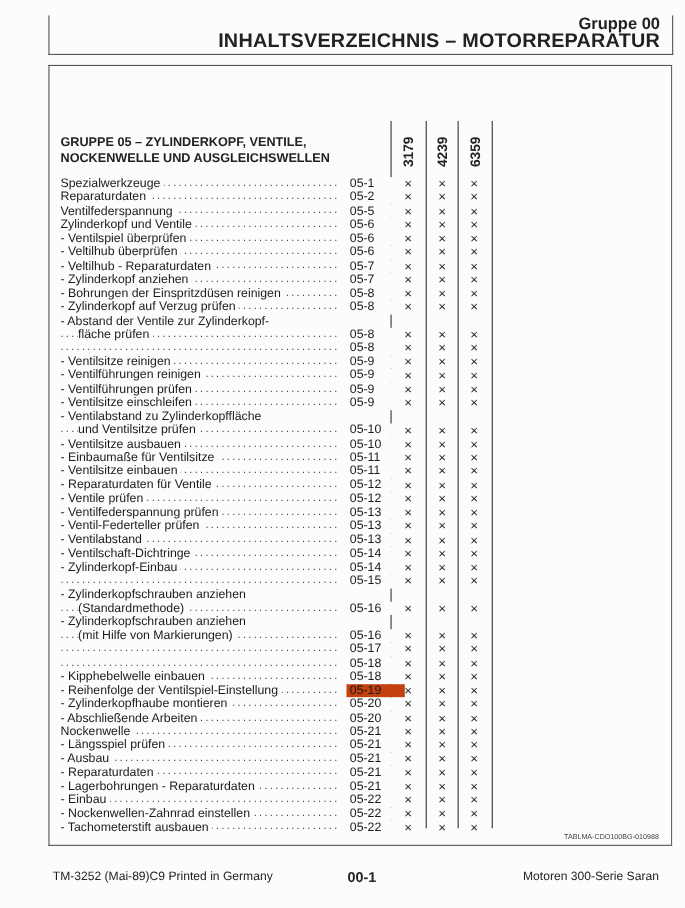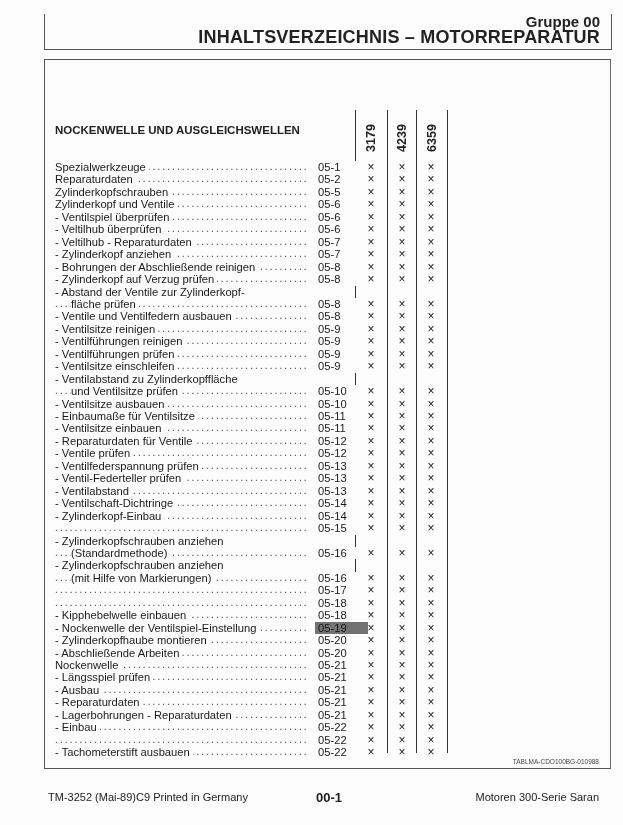--- a/index.html
+++ b/index.html
@@ -39,20 +39,21 @@
 
 <div class="hdr-left-line"></div>
 <div class="hdr-right-line"></div>
 <div class="hdr-bottom"></div>
 <div class="hdr-group">Gruppe 00</div>
 <div class="hdr-title">INHALTSVERZEICHNIS – MOTORREPARATUR</div>
 
 <div class="box"></div>
 
 <div class="section-title">
+  <div>GRUPPE 05 – ZYLINDERKOPF, VENTILE,</div>
   <div>NOCKENWELLE UND AUSGLEICHSWELLEN</div>
 </div>
 
 <div class="colline" style="left:355px"></div>
 <div class="colline" style="left:387px"></div>
 <div class="colline" style="left:416px"></div>
 <div class="colline" style="left:447px"></div>
 
 <div class="colhead" style="left:356px">
     <span>3179</span>
@@ -76,21 +77,21 @@
     <div class="row" style="top: 173.45px;">
       <div class="dots">..........................................................................................</div>
       <span class="label"><span class="label-bg">Reparaturdaten</span></span>
       <span class="page" style="background: rgb(252, 252, 252); padding-left: 3px; z-index: 1;">05-2</span>
       <span class="x" style="left: 309px;">×</span>
       <span class="x" style="left: 340px;">×</span>
       <span class="x" style="left: 369px;">×</span>
     </div>
     <div class="row" style="top: 185.9px;">
       <div class="dots">..........................................................................................</div>
-      <span class="label"><span class="label-bg">Zylinderkopfschrauben</span></span>
+      <span class="label"><span class="label-bg">Ventilfederspannung</span></span>
       <span class="page" style="background: rgb(252, 252, 252); padding-left: 3px; z-index: 1;">05-5</span>
       <span class="x" style="left: 309px;">×</span>
       <span class="x" style="left: 340px;">×</span>
       <span class="x" style="left: 369px;">×</span>
     </div>
     <div class="row" style="top: 198.35px;">
       <div class="dots">..........................................................................................</div>
       <span class="label"><span class="label-bg">Zylinderkopf und Ventile</span></span>
       <span class="page" style="background: rgb(252, 252, 252); padding-left: 3px; z-index: 1;">05-6</span>
       <span class="x" style="left: 309px;">×</span>
@@ -124,21 +125,21 @@
     <div class="row" style="top: 248.15px;">
       <div class="dots">..........................................................................................</div>
       <span class="label"><span class="label-bg">- Zylinderkopf anziehen</span></span>
       <span class="page" style="background: rgb(252, 252, 252); padding-left: 3px; z-index: 1;">05-7</span>
       <span class="x" style="left: 309px;">×</span>
       <span class="x" style="left: 340px;">×</span>
       <span class="x" style="left: 369px;">×</span>
     </div>
     <div class="row" style="top: 260.6px;">
       <div class="dots">..........................................................................................</div>
-      <span class="label"><span class="label-bg">- Bohrungen der Abschließende reinigen</span></span>
+      <span class="label"><span class="label-bg">- Bohrungen der Einspritzdüsen reinigen</span></span>
       <span class="page" style="background: rgb(252, 252, 252); padding-left: 3px; z-index: 1;">05-8</span>
       <span class="x" style="left: 309px;">×</span>
       <span class="x" style="left: 340px;">×</span>
       <span class="x" style="left: 369px;">×</span>
     </div>
     <div class="row" style="top: 273.05px;">
       <div class="dots">..........................................................................................</div>
       <span class="label"><span class="label-bg">- Zylinderkopf auf Verzug prüfen</span></span>
       <span class="page" style="background: rgb(252, 252, 252); padding-left: 3px; z-index: 1;">05-8</span>
       <span class="x" style="left: 309px;">×</span>
@@ -151,21 +152,20 @@
     <div class="row" style="top: 297.95px;">
       <div class="dots">..........................................................................................</div>
       <span class="label indent"><span class="label-bg">fläche prüfen</span></span>
       <span class="page" style="background: rgb(252, 252, 252); padding-left: 3px; z-index: 1;">05-8</span>
       <span class="x" style="left: 309px;">×</span>
       <span class="x" style="left: 340px;">×</span>
       <span class="x" style="left: 369px;">×</span>
     </div>
     <div class="row" style="top: 310.4px;">
       <div class="dots">..........................................................................................</div>
-      <span class="label"><span class="label-bg">- Ventile und Ventilfedern ausbauen</span></span>
       <span class="page" style="background: rgb(252, 252, 252); padding-left: 3px; z-index: 1;">05-8</span>
       <span class="x" style="left: 309px;">×</span>
       <span class="x" style="left: 340px;">×</span>
       <span class="x" style="left: 369px;">×</span>
     </div>
     <div class="row" style="top: 322.85px;">
       <div class="dots">..........................................................................................</div>
       <span class="label"><span class="label-bg">- Ventilsitze reinigen</span></span>
       <span class="page" style="background: rgb(252, 252, 252); padding-left: 3px; z-index: 1;">05-9</span>
       <span class="x" style="left: 309px;">×</span>
@@ -333,22 +333,22 @@
     <div class="row" style="top: 609.2px;">
       <div class="dots">..........................................................................................</div>
       <span class="label"><span class="label-bg">- Kipphebelwelle einbauen</span></span>
       <span class="page" style="background: rgb(252, 252, 252); padding-left: 3px; z-index: 1;">05-18</span>
       <span class="x" style="left: 309px;">×</span>
       <span class="x" style="left: 340px;">×</span>
       <span class="x" style="left: 369px;">×</span>
     </div>
     <div class="row" style="top: 621.65px;">
       <div class="dots">..........................................................................................</div>
-      <span class="label"><span class="label-bg">- Nockenwelle der Ventilspiel-Einstellung</span></span>
-      <span class="page" style="background: #737373; padding-left: 3px; z-index: 1;">05-19</span>
+      <span class="label"><span class="label-bg">- Reihenfolge der Ventilspiel-Einstellung</span></span>
+      <span class="page" style="background: #c2410c; padding-left: 3px; z-index: 1;">05-19</span>
       <span class="x" style="left: 309px;">×</span>
       <span class="x" style="left: 340px;">×</span>
       <span class="x" style="left: 369px;">×</span>
     </div>
     <div class="row" style="top: 634.1px;">
       <div class="dots">..........................................................................................</div>
       <span class="label"><span class="label-bg">- Zylinderkopfhaube montieren</span></span>
       <span class="page" style="background: rgb(252, 252, 252); padding-left: 3px; z-index: 1;">05-20</span>
       <span class="x" style="left: 309px;">×</span>
       <span class="x" style="left: 340px;">×</span>
@@ -405,20 +405,21 @@
     <div class="row" style="top: 721.25px;">
       <div class="dots">..........................................................................................</div>
       <span class="label"><span class="label-bg">- Einbau</span></span>
       <span class="page" style="background: rgb(252, 252, 252); padding-left: 3px; z-index: 1;">05-22</span>
       <span class="x" style="left: 309px;">×</span>
       <span class="x" style="left: 340px;">×</span>
       <span class="x" style="left: 369px;">×</span>
     </div>
     <div class="row" style="top: 733.7px;">
       <div class="dots">..........................................................................................</div>
+      <span class="label"><span class="label-bg">- Nockenwellen-Zahnrad einstellen</span></span>
       <span class="page" style="background: rgb(252, 252, 252); padding-left: 3px; z-index: 1;">05-22</span>
       <span class="x" style="left: 309px;">×</span>
       <span class="x" style="left: 340px;">×</span>
       <span class="x" style="left: 369px;">×</span>
     </div>
     <div class="row" style="top: 746.15px;">
       <div class="dots">..........................................................................................</div>
       <span class="label"><span class="label-bg">- Tachometerstift ausbauen</span></span>
       <span class="page" style="background: rgb(252, 252, 252); padding-left: 3px; z-index: 1;">05-22</span>
       <span class="x" style="left: 309px;">×</span>

